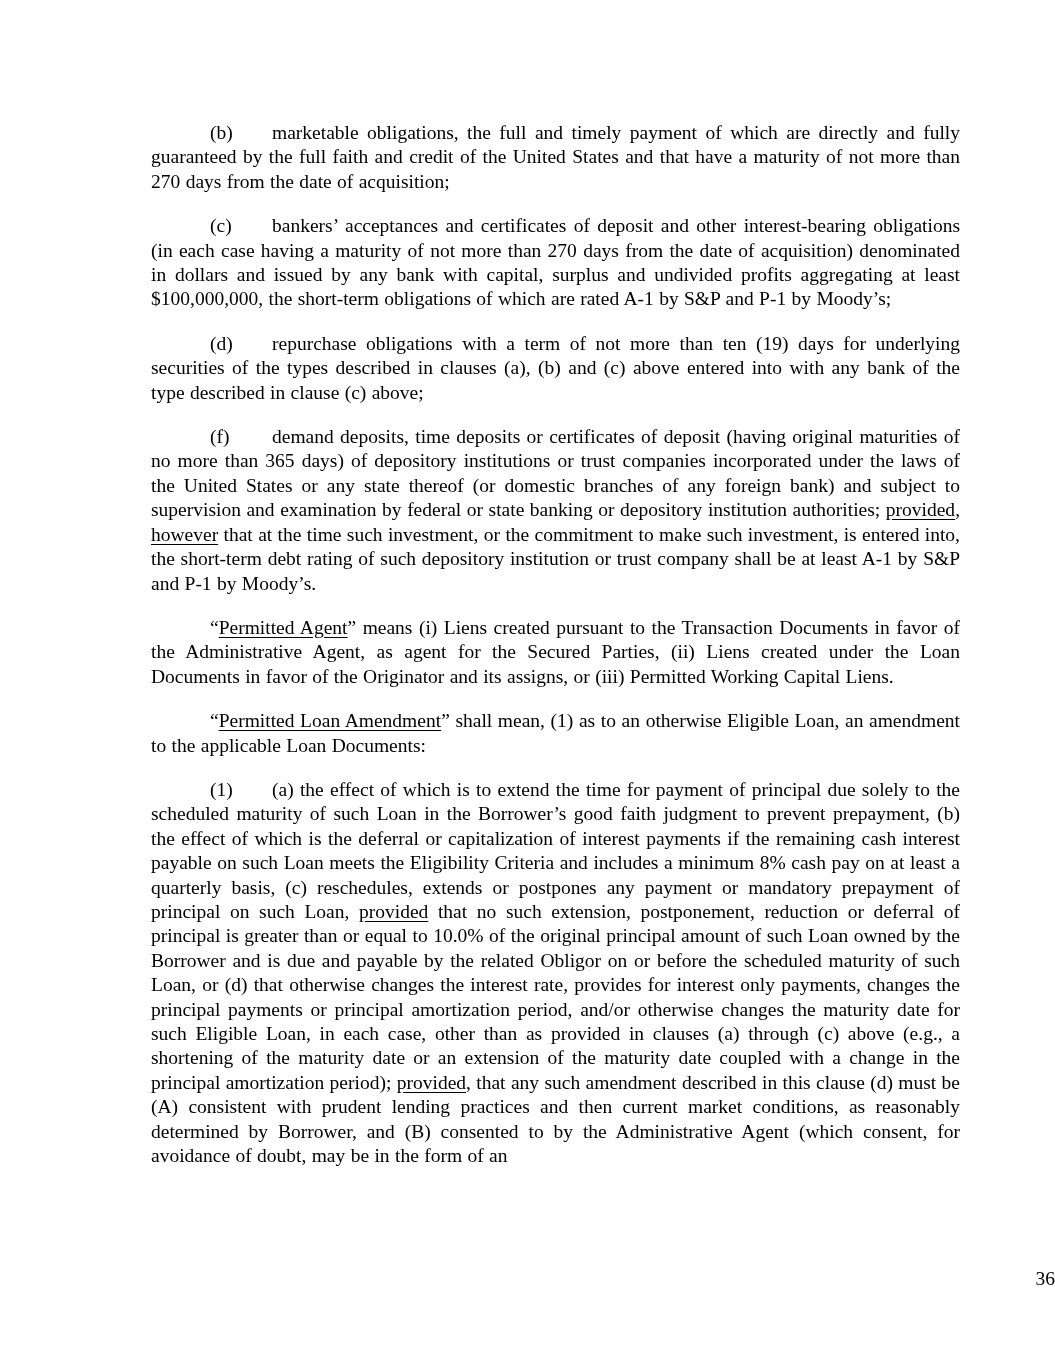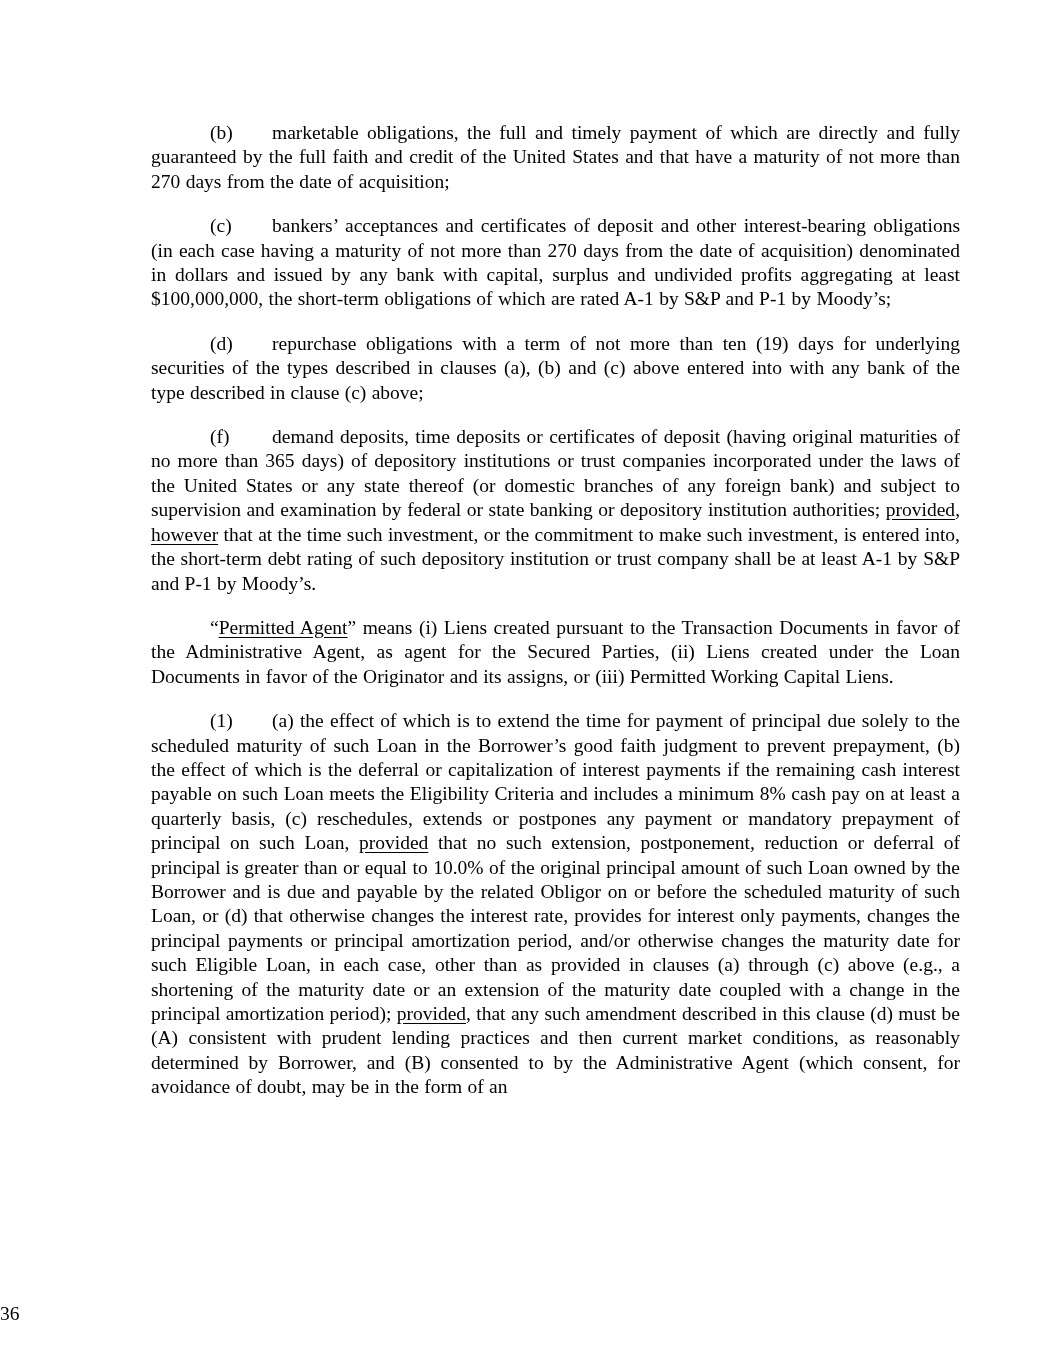--- a/index.html
+++ b/index.html
@@ -33,42 +33,43 @@
     display: inline-block;
     width: 62px;
     text-indent: 0;
   }
   .u {
     text-decoration: underline;
     text-underline-offset: 3px;
   }
   .page-number {
     position: absolute;
-    top: 1302px;
+    top: 1267px;
     left: 0;
     width: 1055px;
-    text-align: left;
+    text-align: right;
     font-size: 19.5px;
     line-height: 24.4px;
   }
 </style>
 </head>
 <body>
 
 <div class="page">
 
   <p class="para"><span class="lbl">(b)</span><span>marketable obligations, the full and timely payment of which are directly and fully guaranteed by the full faith and credit of the United States and that have a maturity of not more than 270 days from the date of acquisition;</span></p>
 
   <p class="para"><span class="lbl">(c)</span><span>bankers’ acceptances and certificates of deposit and other interest-bearing obligations (in each case having a maturity of not more than 270 days from the date of acquisition) denominated in dollars and issued by any bank with capital, surplus and undivided profits aggregating at least $100,000,000, the short-term obligations of which are rated A-1 by S&amp;P and P-1 by Moody’s;</span></p>
 
   <p class="para"><span class="lbl">(d)</span><span>repurchase obligations with a term of not more than ten (19) days for underlying securities of the types described in clauses (a), (b) and (c) above entered into with any bank of the type described in clause (c) above;</span></p>
 
 
   <p class="para"><span class="lbl">(f)</span><span>demand deposits, time deposits or certificates of deposit (having original maturities of no more than 365 days) of depository institutions or trust companies incorporated under the laws of the United States or any state thereof (or domestic branches of any foreign bank) and subject to supervision and examination by federal or state banking or depository institution authorities; </span><span class="u">provided</span><span>, </span><span class="u">however</span><span> that at the time such investment, or the commitment to make such investment, is entered into, the short-term debt rating of such depository institution or trust company shall be at least A-1 by S&amp;P and P-1 by Moody’s.</span></p>
 
   <p class="para"><span>“</span><span class="u">Permitted Agent</span><span>” means (i) Liens created pursuant to the Transaction Documents in favor of the Administrative Agent, as agent for the Secured Parties, (ii) Liens created under the Loan Documents in favor of the Originator and its assigns, or (iii) Permitted Working Capital Liens.</span></p>
 
+  <p class="para"><span>“</span><span class="u">Permitted Loan Amendment</span><span>” shall mean, (1) as to an otherwise Eligible Loan, an amendment to the applicable Loan Documents:</span></p>
 
   <p class="para"><span class="lbl">(1)</span><span>(a) the effect of which is to extend the time for payment of principal due solely to the scheduled maturity of such Loan in the Borrower’s good faith judgment to prevent prepayment, (b) the effect of which is the deferral or capitalization of interest payments if the remaining cash interest payable on such Loan meets the Eligibility Criteria and includes a minimum 8% cash pay on at least a quarterly basis, (c) reschedules, extends or postpones any payment or mandatory prepayment of principal on such Loan, </span><span class="u">provided</span><span> that no such extension, postponement, reduction or deferral of principal is greater than or equal to 10.0% of the original principal amount of such Loan owned by the Borrower and is due and payable by the related Obligor on or before the scheduled maturity of such Loan, or (d) that otherwise changes the interest rate, provides for interest only payments, changes the principal payments or principal amortization period, and/or otherwise changes the maturity date for such Eligible Loan, in each case, other than as provided in clauses (a) through (c) above (e.g., a shortening of the maturity date or an extension of the maturity date coupled with a change in the principal amortization period); </span><span class="u">provided</span><span>, that any such amendment described in this clause (d) must be (A) consistent with prudent lending practices and then current market conditions, as reasonably determined by Borrower, and (B) consented to by the Administrative Agent (which consent, for avoidance of doubt, may be in the form of an</span></p>
 
 </div>
 
 <div class="page-number"><span>36</span></div>
 
 </body></html>

